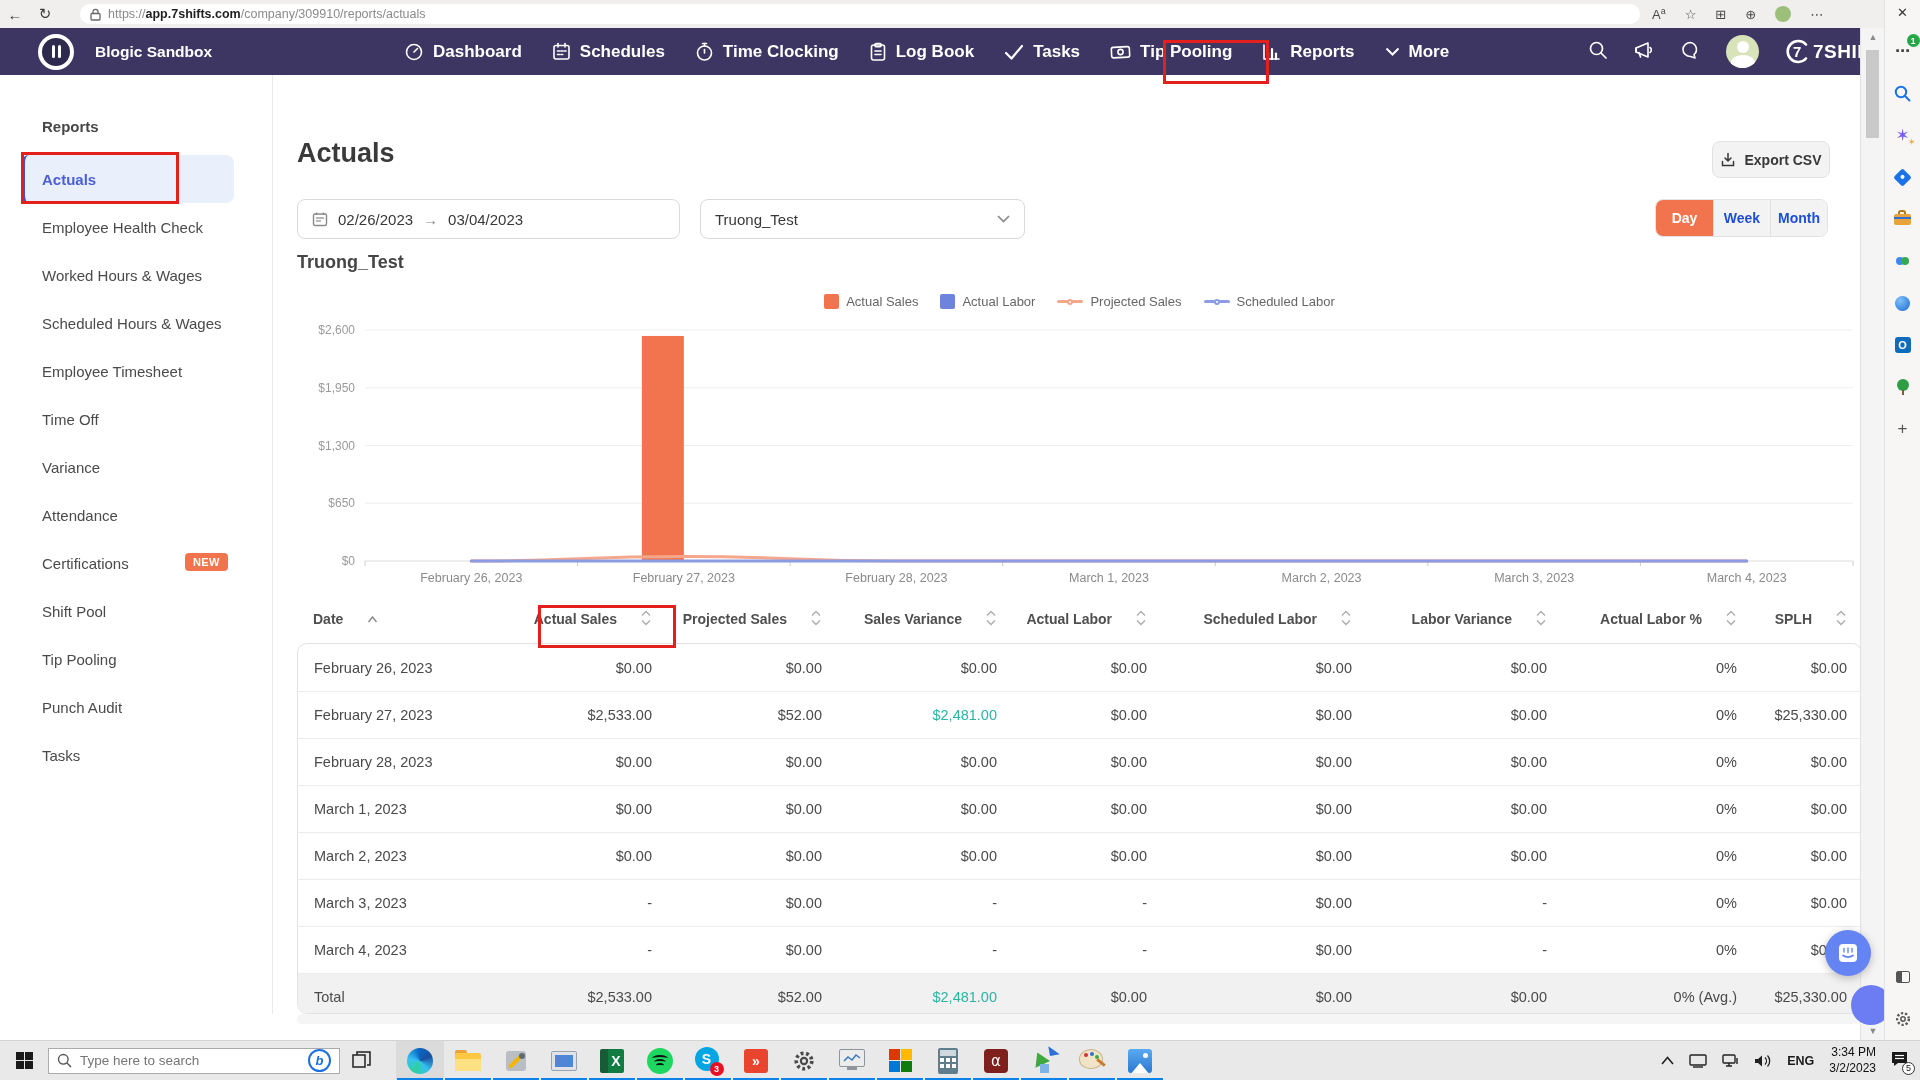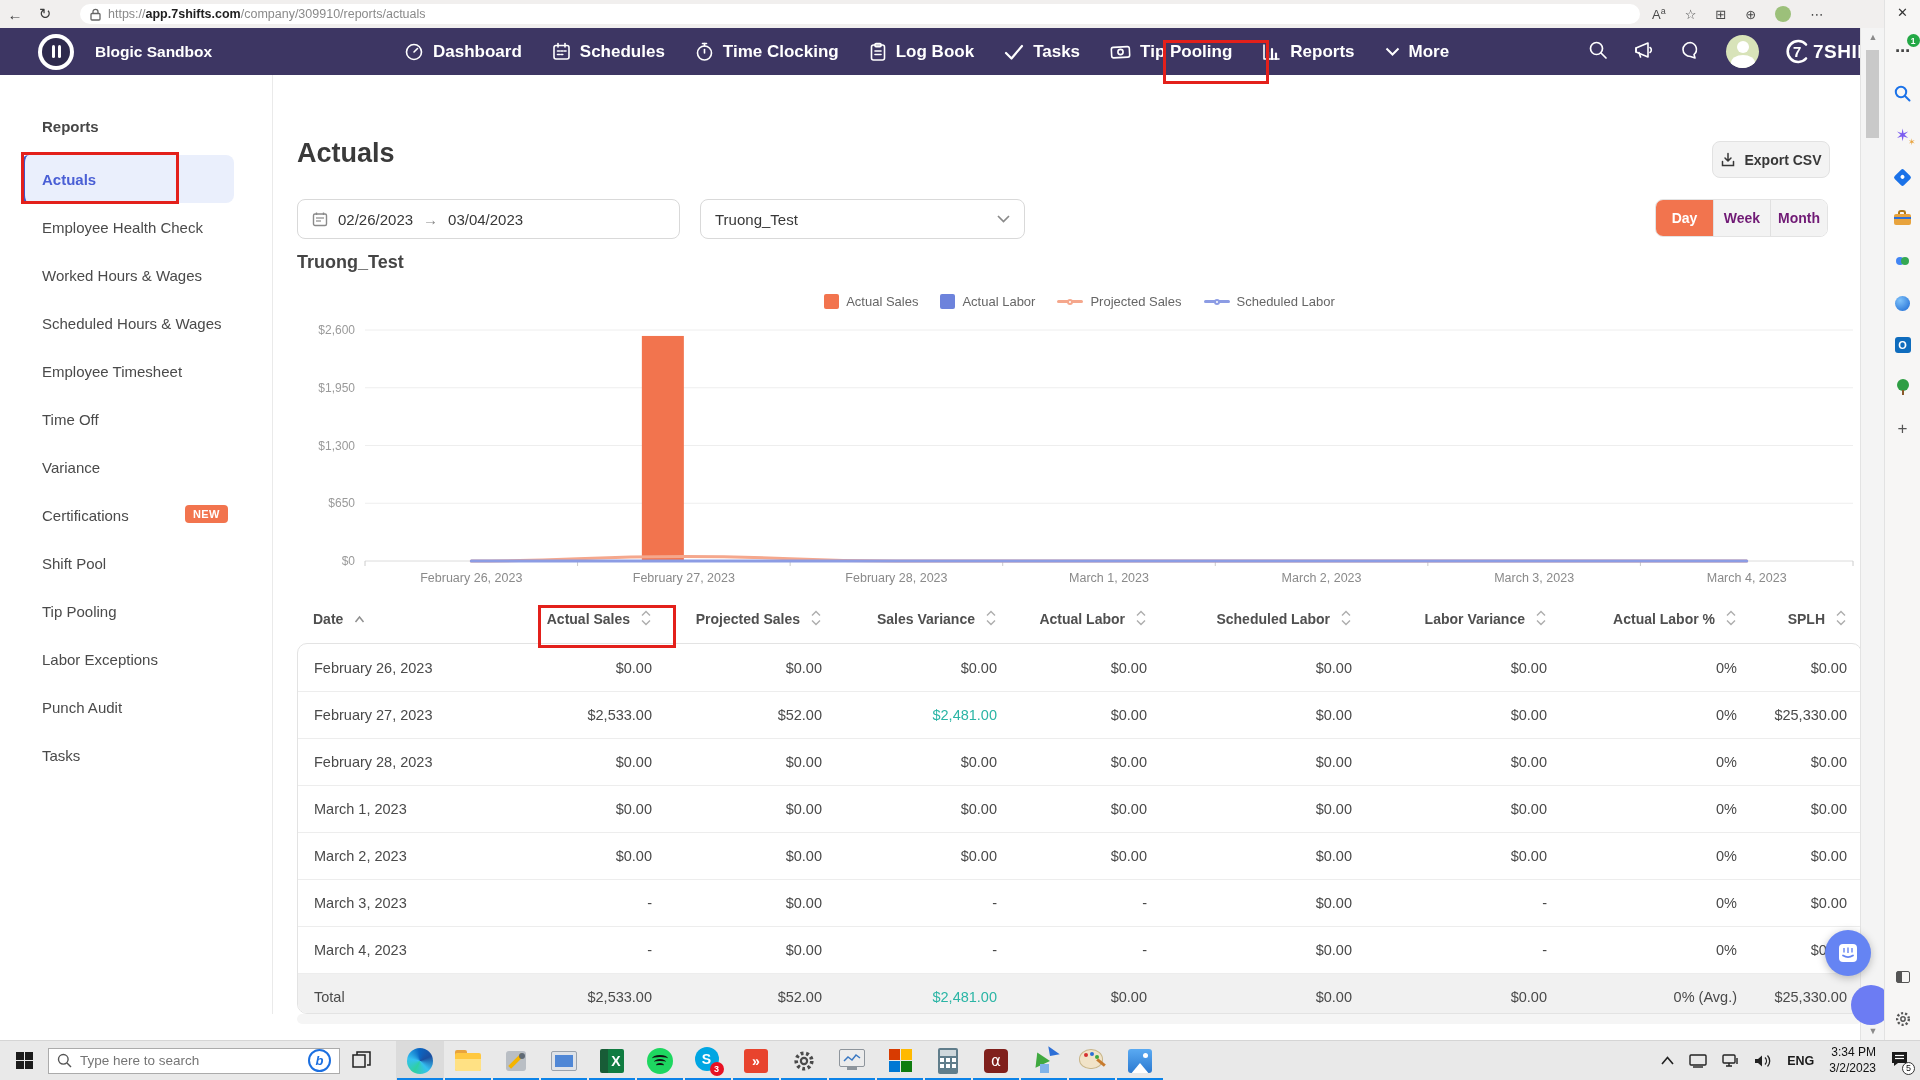--- a/index.html
+++ b/index.html
@@ -51,39 +51,39 @@
     border:1px solid #E2E2E2;border-radius:8px;display:flex;align-items:center;justify-content:center;gap:8px;
     font-size:14px;font-weight:600;color:#383838;cursor:pointer}
   #date-box{position:absolute;left:297px;top:199px;width:383px;height:40px;border:1px solid #D9D9D9;border-radius:8px;
     display:flex;align-items:center;gap:10px;padding:0 14px;font-size:15px;color:#383838;background:#fff}
   .arrow-sep{color:#888}
   .select{position:absolute;top:199px;width:325px;height:40px;border:1px solid #D9D9D9;border-radius:8px;
     display:flex;align-items:center;justify-content:space-between;padding:0 14px;font-size:15px;color:#383838;background:#fff;cursor:pointer}
   #select-location{left:700px} #select-dept{left:1043px}
   #granularity{position:absolute;left:1655px;top:199px;height:38px;display:flex;border-radius:8px;overflow:hidden;border:1px solid #E3E3E3}
   .gran-btn{width:57px;display:flex;align-items:center;justify-content:center;font-size:14px;font-weight:600;
-    background:#F3F3F3;color:#701a75;border-left:1px solid #E0E0E0;cursor:pointer}
+    background:#F3F3F3;color:#1d4ed8;border-left:1px solid #E0E0E0;cursor:pointer}
   .gran-btn:first-child{border-left:none}
   .gran-btn.selected{background:#F2744E;color:#fff}
   #section-title{position:absolute;left:297px;top:252px;font-size:18px;font-weight:700;color:#454545}
 
   
   #legend{position:absolute;left:297px;top:294px;width:1565px;display:flex;justify-content:center;gap:22px;align-items:center}
   .leg-item{display:flex;align-items:center;gap:7px;font-size:13px;color:#666}
   .leg-swatch{width:15px;height:15px;border-radius:2px}
   .leg-line{width:26px;height:3px;border-radius:2px;position:relative}
   .leg-line i{position:absolute;left:50%;top:50%;transform:translate(-50%,-50%);width:6px;height:6px;border-radius:50%;background:#fff;border:2px solid}
   #chart-svg{position:absolute;left:300px;top:322px}
   .ylab{font-size:12px;fill:#9A9A9A}
   .xlab{font-size:12.5px;fill:#8A8A8A}
 
   
   .tgrid{display:grid;grid-template-columns:240px 130px 170px 175px 150px 205px 195px 190px 110px}
   #table-head{position:absolute;left:297px;top:598px;width:1565px;height:42px;align-items:center}
-  .th{display:flex;align-items:center;gap:11px;font-size:14px;font-weight:700;color:#4F4F4F;
+  .th{display:flex;align-items:center;gap:24px;font-size:14px;font-weight:700;color:#4F4F4F;
     justify-content:flex-end;padding-right:16px;cursor:pointer;white-space:nowrap}
   .th.left{justify-content:flex-start;padding-left:16px;padding-right:0}
   #table-body{position:absolute;left:297px;top:643px;width:1565px;height:371px;border:1px solid #E3E3E3;
     border-radius:10px;background:#fff;overflow:hidden}
   .tr{height:47px;align-items:center;border-top:1px solid #EDEDED}
   .tr:first-child{border-top:none}
   .td{font-size:14.5px;color:#4A4A4A;text-align:right;padding-right:16px;white-space:nowrap}
   .td.left{text-align:left;padding-left:16px;padding-right:0}
   .tr.total{background:#F1F1F1}
   .teal{color:#2BB5A5}
@@ -297,31 +297,31 @@
         <div class="side-item">
           <span>Employee Timesheet</span>
         </div>
         <div class="side-item">
           <span>Time Off</span>
         </div>
         <div class="side-item">
           <span>Variance</span>
         </div>
         <div class="side-item">
+          <span>Attendance</span>
+        </div>
+        <div class="side-item">
           <span>Certifications</span>
           <span class="badge-new">NEW</span>
         </div>
         <div class="side-item">
           <span>Shift Pool</span>
         </div>
         <div class="side-item">
           <span>Tip Pooling</span>
-        </div>
-        <div class="side-item">
-          <span>Labor Exceptions</span>
         </div>
         <div class="side-item">
           <span>Punch Audit</span>
         </div>
         <div class="side-item">
           <span>Tasks</span>
         </div>
       </div>
   </div>
 

